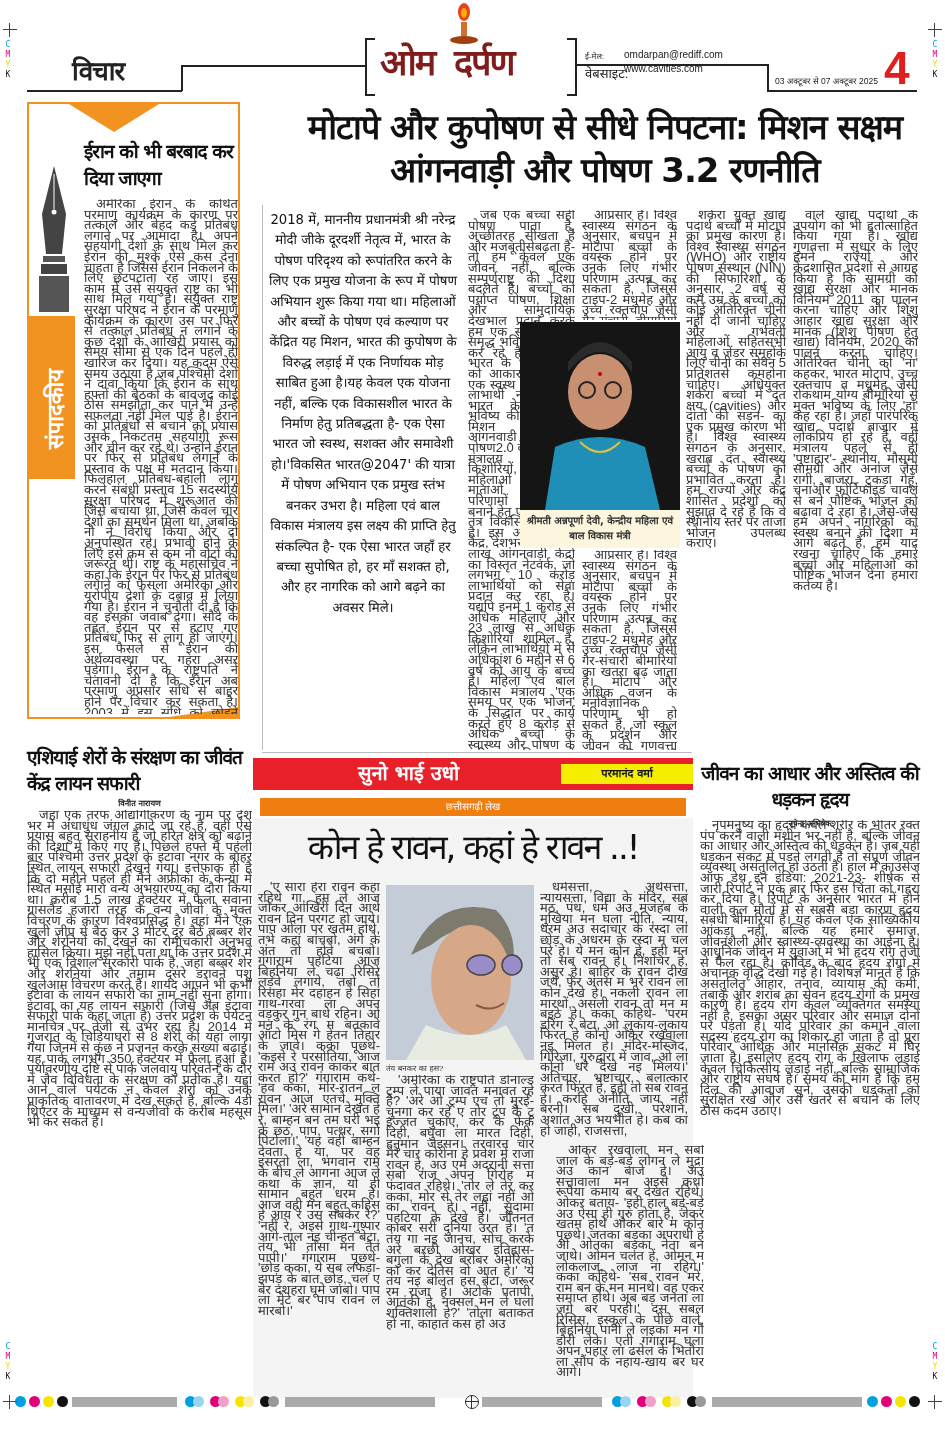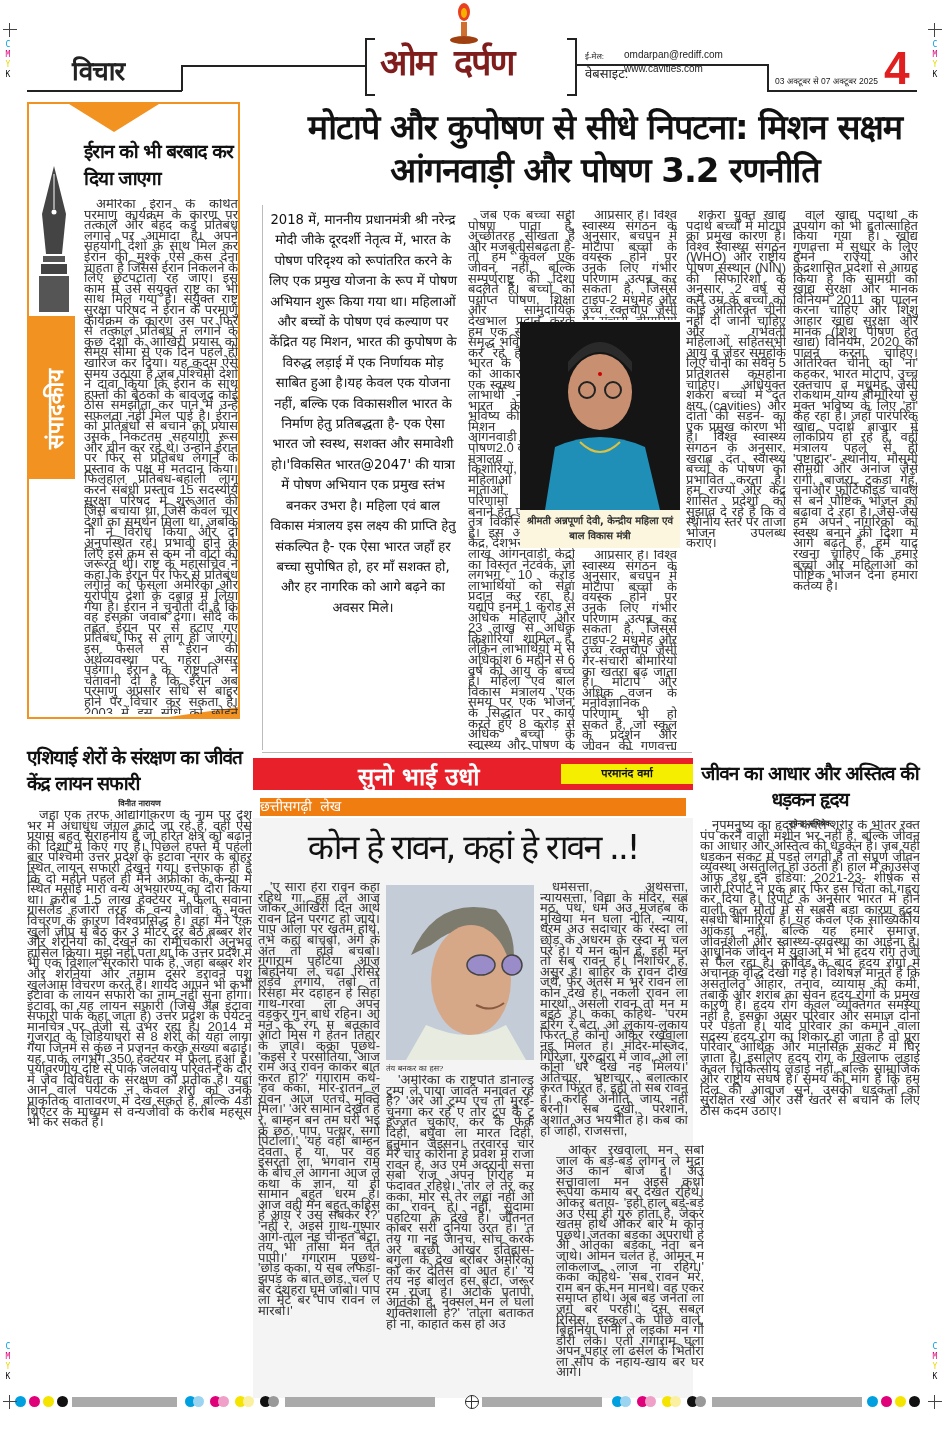--- a/index.html
+++ b/index.html
@@ -148,27 +148,27 @@
     <p>वाले खाद्य पदार्थों के उपयोग को भी हतोत्साहित किया गया है। खाद्य गुणवत्ता में सुधार के लिए हमने राज्यों और केंद्रशासित प्रदेशों से आग्रह किया है कि सामग्री को खाद्य सुरक्षा और मानक विनियम 2011 का पालन करना चाहिए और शिशु आहार खाद्य सुरक्षा और मानक (शिशु पोषण हेतु खाद्य) विनियम, 2020 का पालन करना चाहिए।अतिरिक्त चीनी को 'ना' कहकर, भारत मोटापे, उच्च रक्तचाप व मधुमेह जैसी रोकथाम योग्य बीमारियों से मुक्त भविष्य के लिए 'हाँ' कह रहा है। जहाँ पारंपरिक खाद्य पदार्थ बाजार में लोकप्रिय हो रहे हैं, वहीं मंत्रालय पहले से ही 'पुष्टाहार'- स्थानीय, मौसमी सामग्री और अनाज जैसे रागी, बाजरा, टुकड़ा गेहूँ, चनाऔर फोर्टिफाइड चावल से बने पौष्टिक भोजन को बढ़ावा दे रहा है। जैसे-जैसे हम अपने नागरिकों को स्वस्थ बनाने की दिशा में आगे बढ़ते हैं, हमें याद रखना चाहिए कि हमारे बच्चों और महिलाओं को पौष्टिक भोजन देना हमारा कर्तव्य है।</p>
   </div>
 
 <div class="abs headline" style="left:27px;top:744px;width:225px;font-size:19px;line-height:26px">एशियाई शेरों के संरक्षण का जीवंत केंद्र लायन सफारी</div>
 <div class="abs byline" style="left:27px;top:797px;width:225px">विनीत नारायण</div>
 <div class="abs bodytext" style="left:27px;top:810px;width:225px;height:580px">
     <p>जहां एक तरफ औद्योगीकरण के नाम पर देश भर में अंधाधुंध जंगल काटे जा रहे हैं, वहीं ऐसे प्रयास बहुत सराहनीय हैं जो हरित क्षेत्र को बढ़ाने की दिशा में किए गए हैं। पिछले हफ्ते मैं पहली बार पश्चिमी उत्तर प्रदेश के इटावा नगर के बाहर स्थित लायन सफारी देखने गया। इत्तेफाक ही है कि दो महीने पहले ही मैंने अफ्रीका के केन्या में स्थित मसाई मारा वन्य अभयारण्य का दौरा किया था। करीब 1.5 लाख हेक्टेयर में फैला सवाना ग्रासलैंड हजारों तरह के वन्य जीवों के मुक्त विचरण के कारण विश्वप्रसिद्ध है। वहां मैंने एक खुली जीप में बैठ कर 3 मीटर दूर बैठे बब्बर शेर और शेरनियों को देखने का रोमांचकारी अनुभव हासिल किया। मुझे नहीं पता था कि उत्तर प्रदेश में भी एक विशाल सरकारी पार्क है, जहां बब्बर शेर और शेरनियां और तमाम दूसरे डरावने पशु खुलेआम विचरण करते हैं। शायद आपने भी कभी इटावा के लायन सफारी का नाम नहीं सुना होगा। इटावा का यह लायन सफारी (जिसे अब इटावा सफारी पार्क कहा जाता है) उत्तर प्रदेश के पर्यटन मानचित्र पर तेजी से उभर रहा है। 2014 में गुजरात के चिड़ियाघरों से 8 शेरों को यहां लाया गया जिनमें से कुछ ने प्रजनन करके संख्या बढ़ाई। यह पार्क लगभग 350 हेक्टेयर में फैला हुआ है। पर्यावरणीय दृष्टि से पार्क जलवायु परिवर्तन के दौर में जैव विविधता के संरक्षण का प्रतीक है। यहां आने वाले पर्यटक न केवल शेरों को उनके प्राकृतिक वातावरण में देख सकते हैं, बल्कि 4डी थिएटर के माध्यम से वन्यजीवों के करीब महसूस भी कर सकते हैं।</p>
   </div>
 
 <div class="abs" style="left:253px;top:758px;width:440px;height:32px;background:#e8202a">
-  <div class="abs" style="left:105px;top:1px;color:#fff;font-family:'DejaVu Sans',sans-serif;font-size:24px;font-weight:bold">सुनो भाई उधो</div>
+  <div class="abs" style="left:105px;top:1px;color:#fff;font-family:'DejaVu Sans',sans-serif;font-size:20px;font-weight:bold">सुनो भाई उधो</div>
   <div class="abs" style="left:308px;top:6px;width:132px;height:20px;background:#f5ee00">
     <div style="font-family:'DejaVu Sans',sans-serif;font-size:11px;font-weight:bold;color:#111;text-align:center;line-height:20px">परमानंद वर्मा</div>
   </div>
 </div>
 <div class="abs" style="left:260px;top:798px;width:426px;height:18px;background:#f07d10">
-  <div style="font-family:Liberation Mono, monospace;font-size:14px;color:#fff;line-height:18px">छत्तीसगढ़ी लेख</div>
+  <div style="font-family:Liberation Serif, serif;font-size:10px;color:#fff;text-align:center;line-height:18px">छत्तीसगढ़ी लेख</div>
 </div>
 <div class="abs" style="left:253px;top:818px;width:440px;height:580px;background:#f4f4f4"></div>
 <div class="abs headline" style="left:253px;top:822px;width:440px;font-size:34px;line-height:50px;text-align:center;font-weight:normal;letter-spacing:-2px">कोन हे रावन, कहां हे रावन ..!</div>
 
 <div class="abs bodytext" style="left:258px;top:882px;width:122px;height:508px">
     <p>'ए सारा हेरा रावन कहां रहिथे गा, हम ले आज जोकर आखिरी दिन आथे रावन दिन परगट हो जाये। पाप ओला पर खतम होथे, तभे कहां बांचबो, अंगे के अंत तो होवे बचबो। गंगाराम पहटिया आज बिहनिया ले चढ़ा रिसिरे लड़वे लगाये, तबो तो रिसहा मेर दहाहन हे सिहां गाथ-गरवा ला अपन वड़कुर गुन बाधे रहिन। ओ मन के रंग म बतकावे ऑटो मिस गे हेतन तिहार के जावे। कका पूछथे- 'कइसे रे परसोतिया, आज राम अउ रावन काकर बात करत हो?' गंगाराम कथे- 'हव कका, मोर-रातन ल रावन आज एतचे मुक्ति मिल।' 'अरे सामान देखत हे रे, बाम्हन बन तम घरी भइ के छठ, पाप, पत्थर, सर्गा पिटोला।' 'यह वही बाम्हन देवता हे या, पर वह इसरतो ला, भगवान राम के बीच ले आगना आज ले कथा के ज्ञान, यो ही सामान बहुत धरम हे। आज वही मन बहुत कहिस हे आय रे उस सबकेर रे?' 'नहीं रे, अइसे गाथ-गुष्पार आगे-ताल नइ चीन्हत बेटा, तंय भी तोसा मन तैत पापी।' गंगाराम पूछथे- 'छोड़ कका, ये सब लफड़ा-झपड़ के बात छोड़, चल ए बेर दशहरा घूमे जाबो। पाप ला मेटे बर पाप रावन ल मारबो।'</p>
   </div>
 <div class="photo" style="left:386px;top:885px;width:148px;height:175px;background:#c8d0dc">
   <svg width="148" height="175" viewBox="0 0 148 175">
     <rect width="148" height="175" fill="#c4ccd8"></rect>

